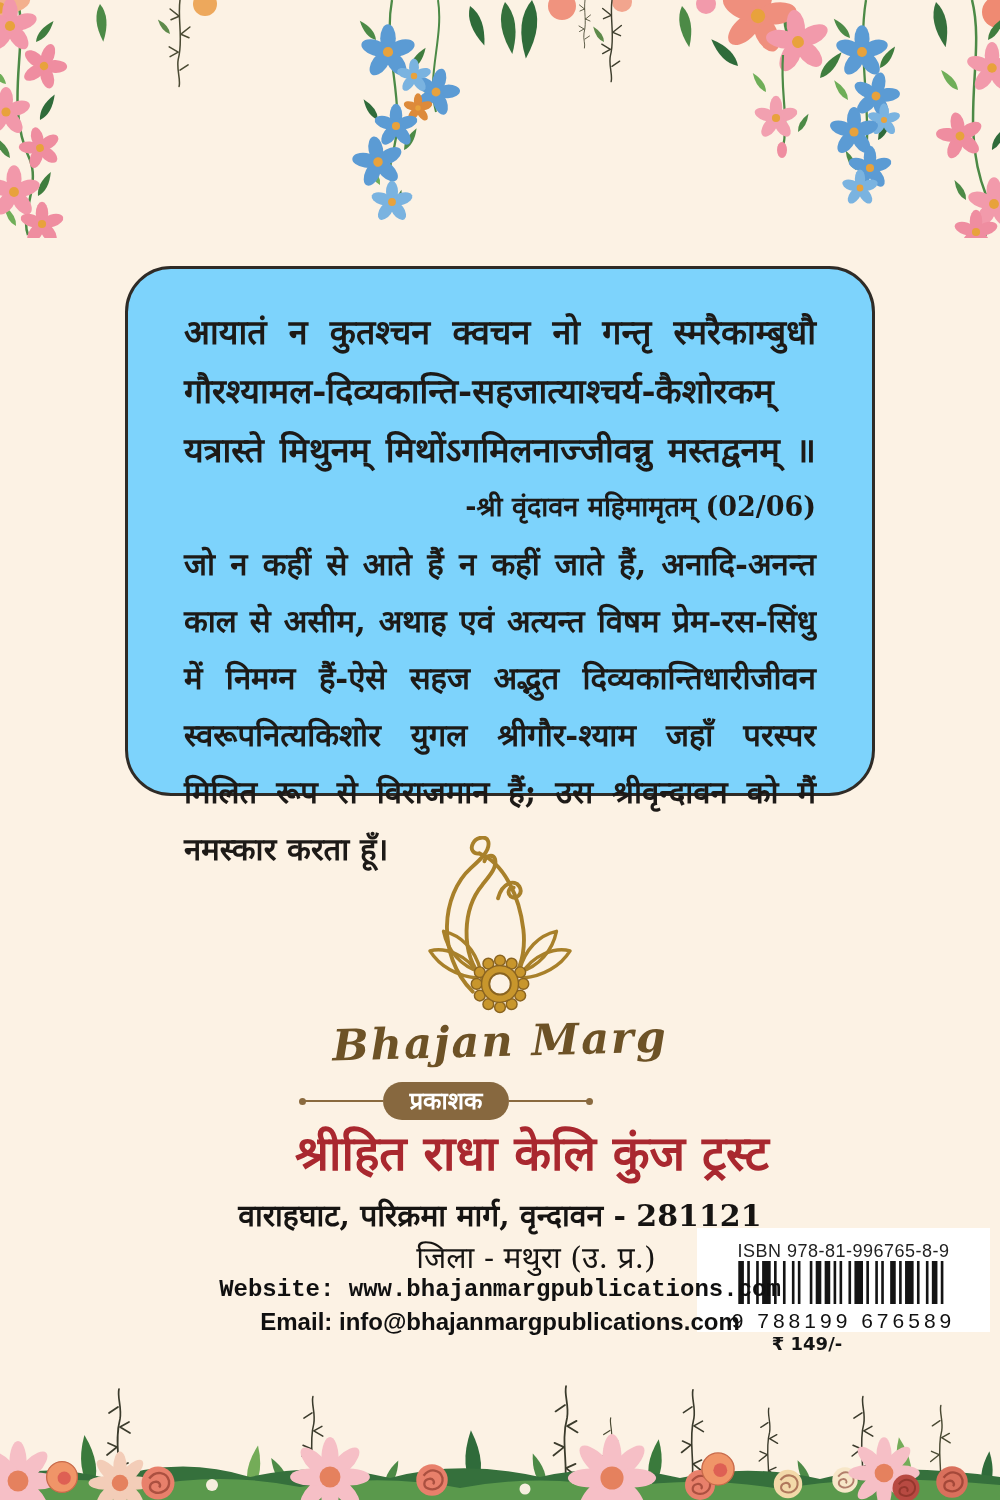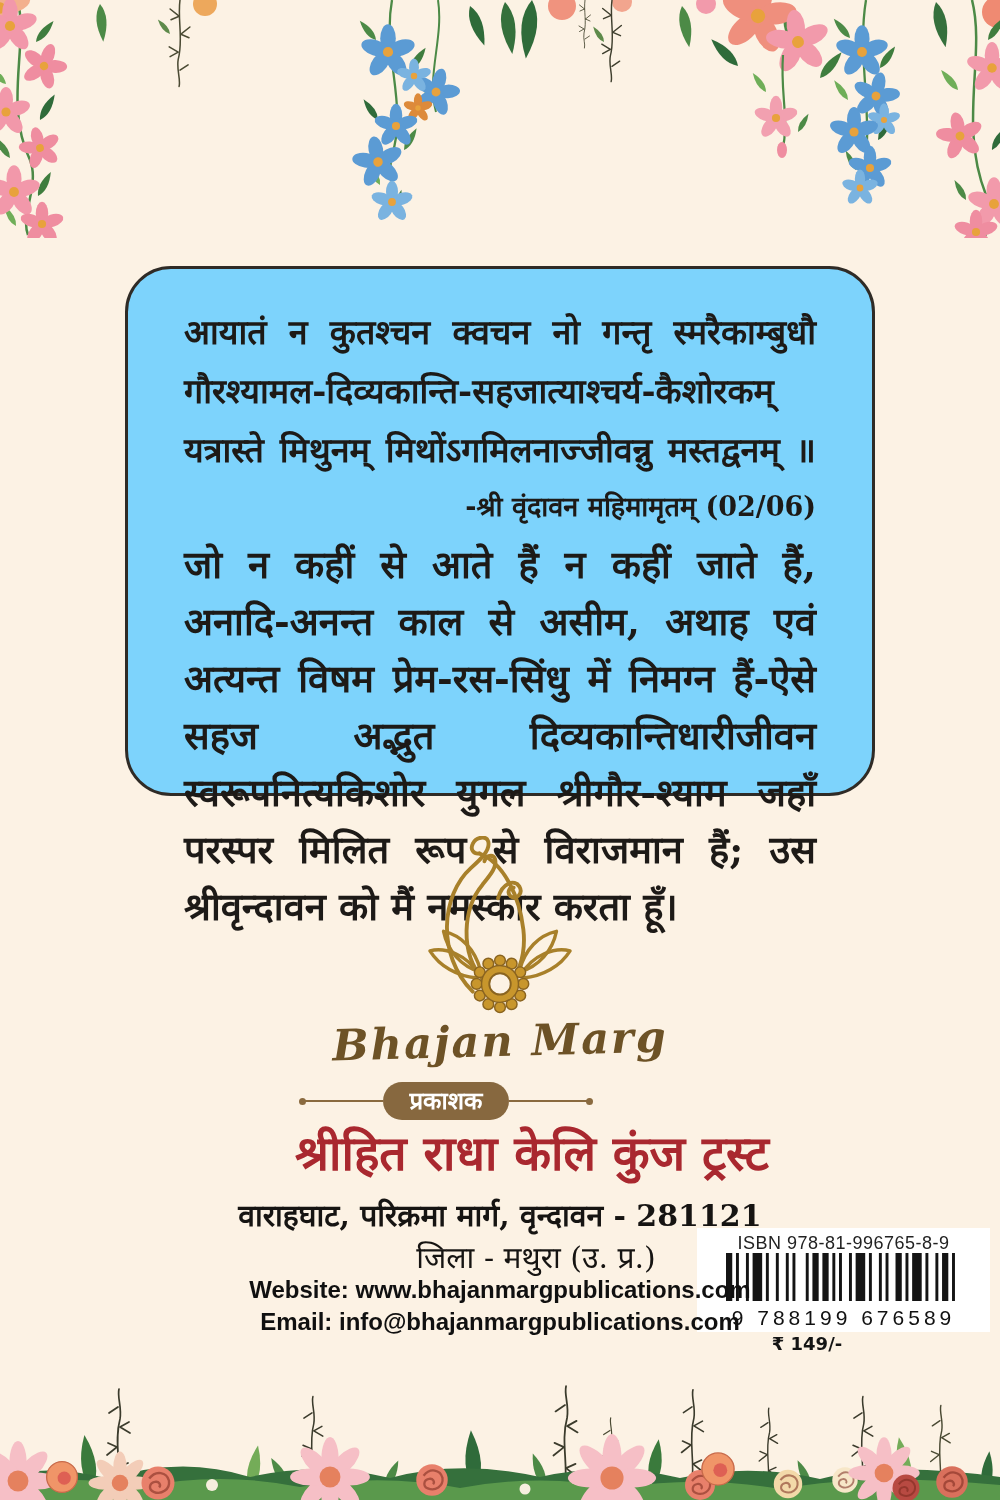--- a/index.html
+++ b/index.html
@@ -16,21 +16,21 @@
   }
   .verse-line{
     font-size:34px;line-height:59px;font-weight:700;color:#1d1a17;
     text-align:justify;text-align-last:justify;
   }
   .attribution{
     font-size:27px;line-height:46px;font-weight:600;color:#1d1a17;
     text-align:right;margin-top:4px;
   }
   .translation{
-    font-size:38px;line-height:57px;font-weight:600;color:#1d1a17;
+    font-size:31px;line-height:57px;font-weight:600;color:#1d1a17;
     text-align:justify;margin-top:6px;
   }
 
   .logo-block{position:absolute;top:836px;left:0;width:1000px;text-align:center;z-index:2;}
   .paisley{margin:0 auto;}
   .logo-text{
     font-family:"DejaVu Serif",serif;font-style:italic;font-weight:700;
     font-size:43px;color:#6d5226;margin-top:0px;letter-spacing:2px;
     transform:rotate(-1.5deg);
   }
@@ -55,31 +55,31 @@
   .addr-line1{
     position:absolute;top:1196px;left:0;width:1000px;text-align:center;z-index:3;
     font-size:30px;font-weight:700;color:#161412;line-height:40px;
   }
   .addr-line2{
     position:absolute;top:1238px;left:0;width:1000px;text-align:center;z-index:3;
     font-size:30px;font-weight:400;color:#161412;line-height:40px;margin-left:36px;
   }
   .website-line{
     position:absolute;top:1274px;left:0;width:1000px;text-align:center;z-index:3;
-    font-family:Liberation Sans, sans-serif;font-size:24px;font-weight:600;color:#101010;line-height:32px;
+    font-family:Liberation Mono, monospace;font-size:24px;font-weight:600;color:#101010;line-height:32px;
   }
   .email-line{
     position:absolute;top:1306px;left:0;width:1000px;text-align:center;z-index:3;
     font-family:"Liberation Sans",sans-serif;font-size:24px;font-weight:700;color:#101010;line-height:32px;
   }
 
   .barcode-box{
     position:absolute;left:697px;top:1228px;width:293px;height:104px;z-index:2;
     background:#ffffff;display:flex;flex-direction:column;align-items:center;justify-content:flex-start;
-    padding-top:5px;box-sizing:border-box;
+    padding-top:13px;box-sizing:border-box;
   }
   .isbn-label{font-family:"Liberation Sans",sans-serif;font-size:18px;color:#222;letter-spacing:.5px;line-height:20px;}
   .barcode-digits{font-family:"Liberation Sans",sans-serif;font-size:21px;color:#111;letter-spacing:4px;line-height:22px;margin-top:6px;}
   .price{
     position:absolute;left:697px;top:1333px;width:220px;text-align:center;z-index:2;
     font-family:"DejaVu Sans",sans-serif;font-size:18px;font-weight:700;color:#141414;
   }
 </style>
 </head>
 <body>

